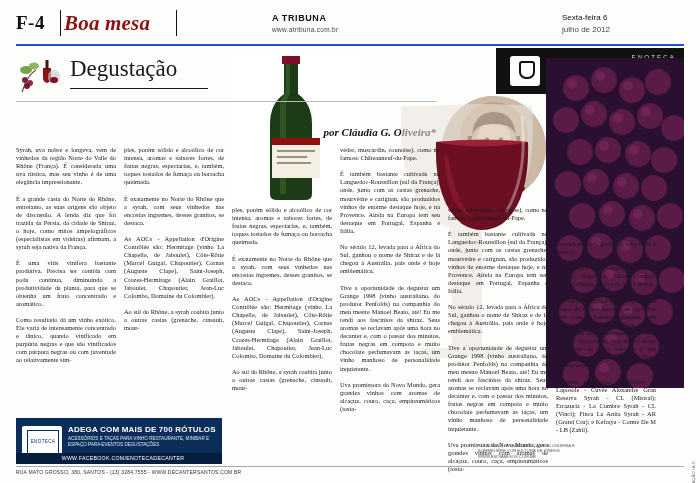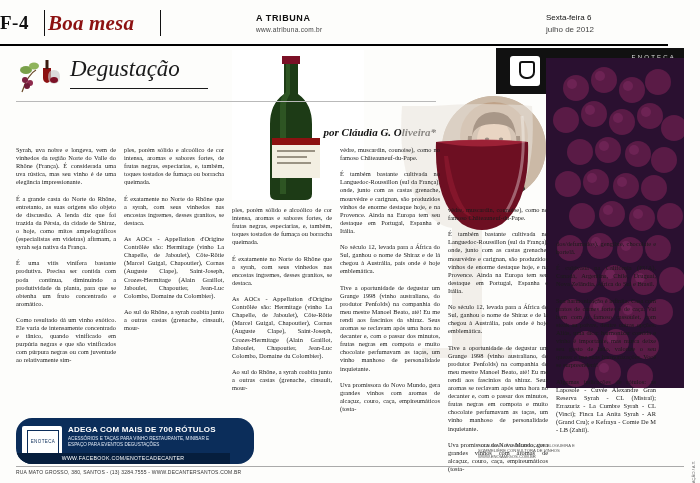--- a/index.html
+++ b/index.html
@@ -19,24 +19,24 @@
     position: absolute;
     left: 0; top: 0;
     width: 700px;
     height: 483px;
     background: #fdfdfb;
   }
 
   
   .masthead {
     position: absolute;
-    left: 0; top: 10px;
+    left: 16px; top: 10px;
     width: 668px;
     height: 34px;
-    border-bottom: 2px solid #000000;
+    border-bottom: 2px solid #1d4ed8;
   }
   .folio {
     position: absolute;
     left: 0; top: 2px;
     font-family: "Liberation Serif", serif;
     font-size: 19px;
     font-weight: bold;
     letter-spacing: 0.5px;
     color: #111;
   }
@@ -96,21 +96,20 @@
   
   .logo-illus {
     position: absolute;
     left: 16px; top: 52px;
     width: 50px; height: 46px;
   }
   .deg-title {
     position: absolute;
     left: 70px; top: 56px;
     font-family: "Liberation Serif", serif;
-    font-style: italic;
     font-size: 23px;
     color: #1a1a1a;
   }
   .deg-underline {
     position: absolute;
     left: 70px; top: 88px;
     width: 138px; height: 1px;
     background: #1a1a1a;
   }
   .decanter-box {
@@ -225,25 +224,24 @@
   .col.c2 { left: 124px; top: 146px; width: 100px; }
   .col.c3 { left: 232px; top: 206px; width: 100px; }
   .col.c4 { left: 340px; top: 146px; width: 100px; }
   .col.c5 { left: 448px; top: 206px; width: 100px; }
   .col.c6 { left: 556px; top: 240px; width: 100px; }
 
   
   .ad {
     position: absolute;
     left: 16px; top: 418px;
-    width: 238px; height: 46px;
+    width: 206px; height: 46px;
     background: #0b2d5a;
     color: #fff;
     overflow: hidden;
-    border-radius: 16px;
   }
   .ad-badge {
     position: absolute;
     left: 6px; top: 8px;
     width: 40px; height: 30px;
     background: #fff;
     border-radius: 2px;
   }
   .ad-badge-inner {
     position: absolute;

